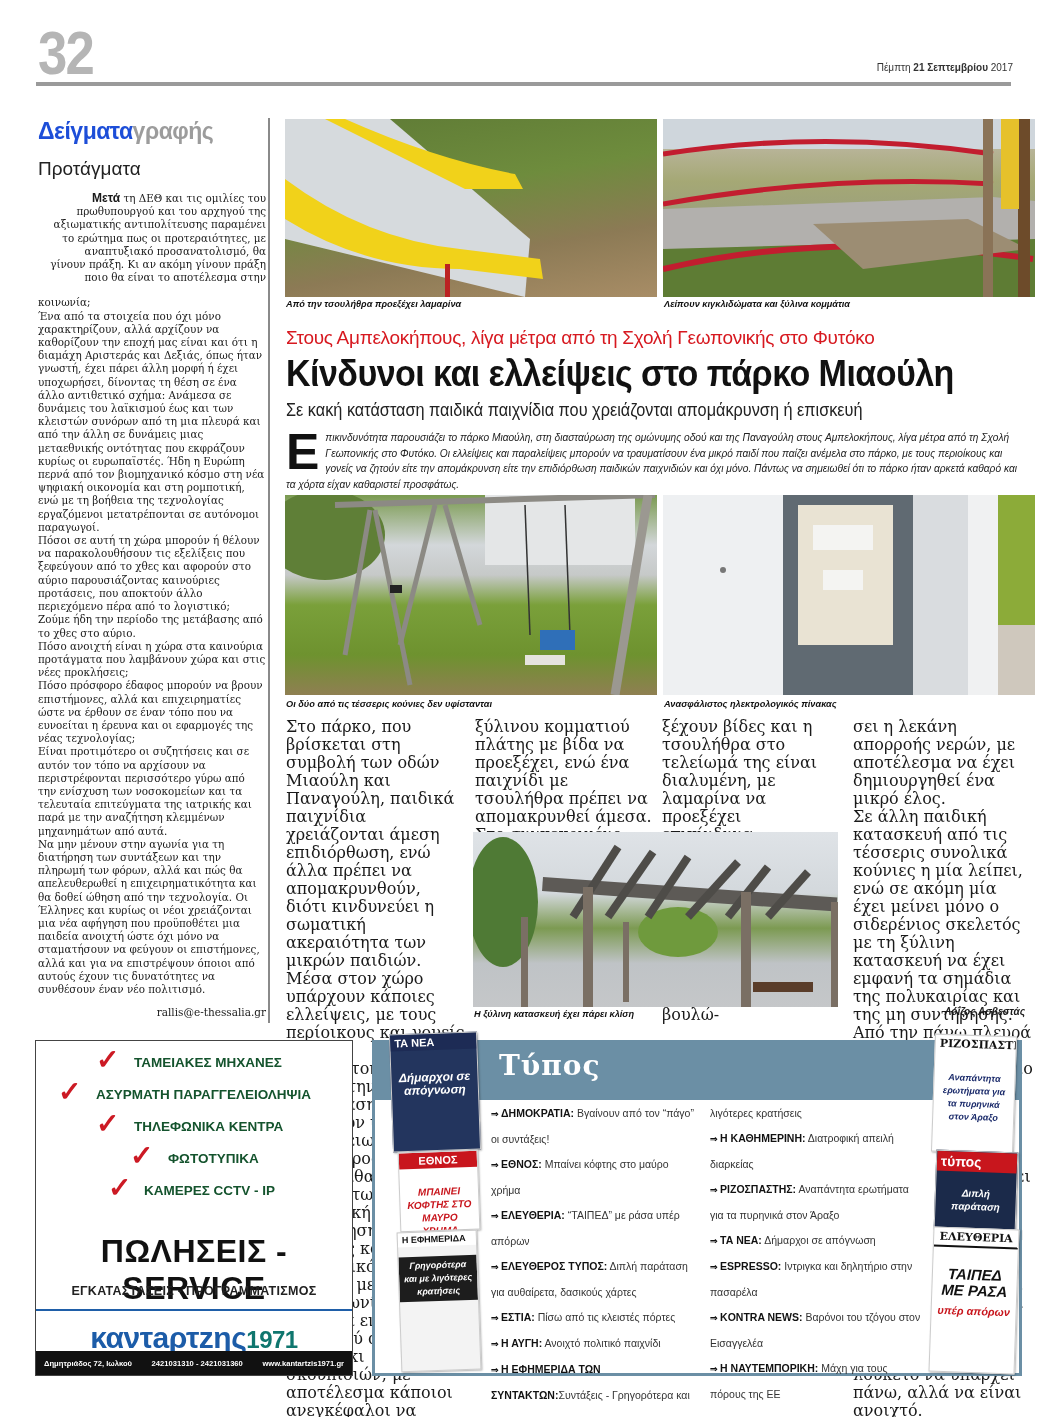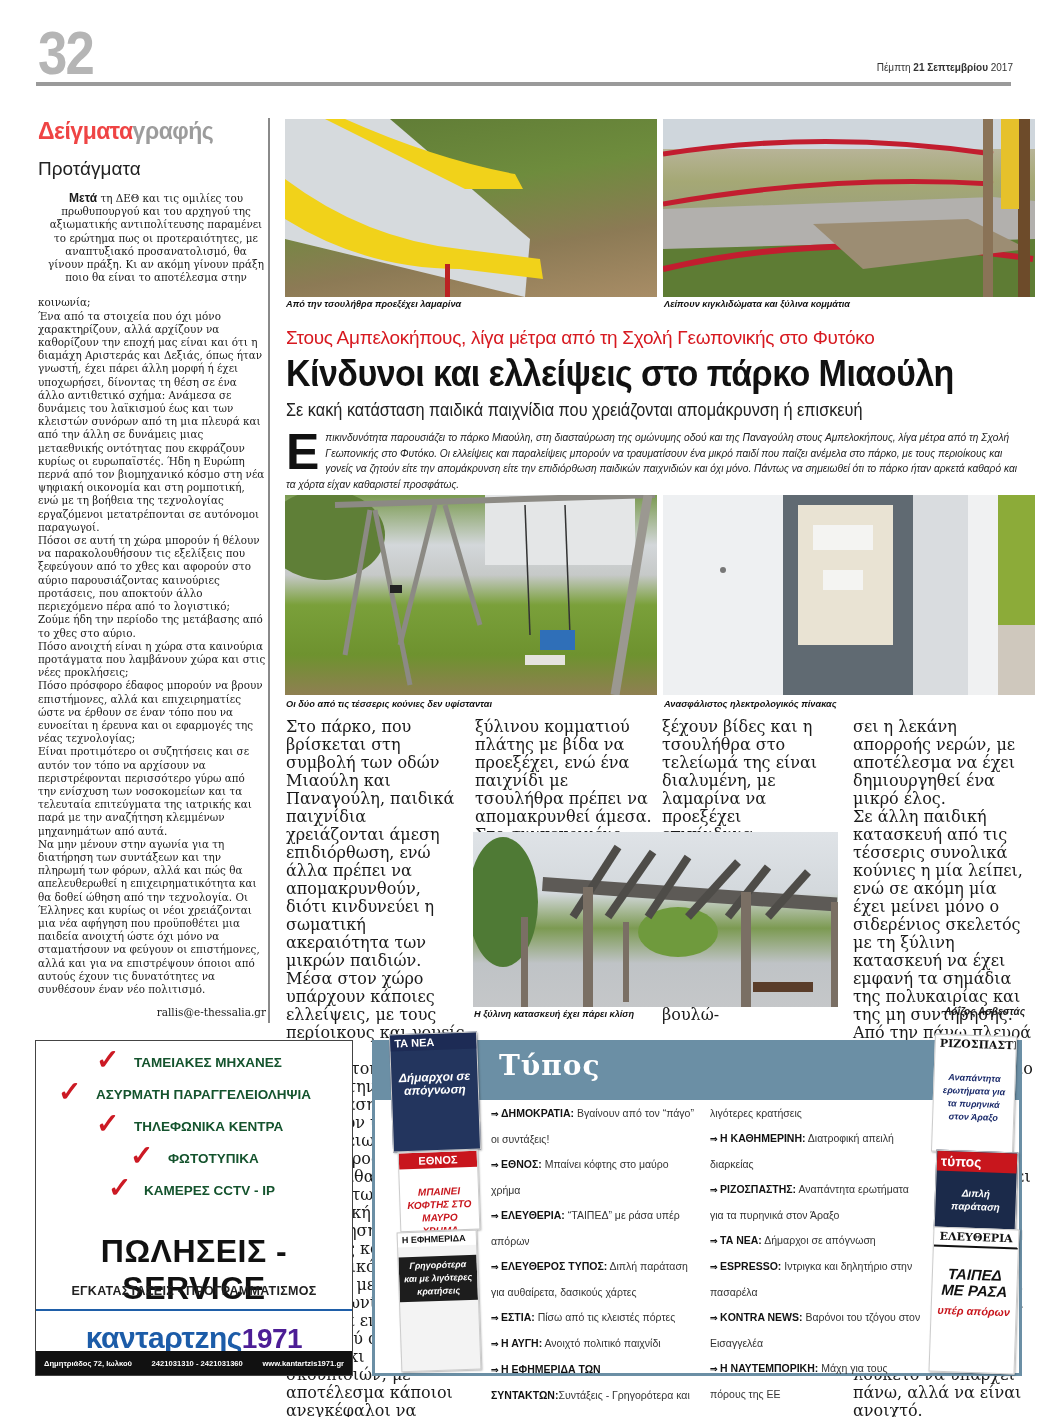--- a/index.html
+++ b/index.html
@@ -9,32 +9,32 @@
   
   .page-num { position: absolute; left: 38px; top: 22px; font-family: "Liberation Sans", sans-serif; font-weight: bold; font-size: 62px; line-height: 62px; color: #b5b5b5; letter-spacing: -2px; transform: scaleX(0.85); transform-origin: left top; }
   .page-date { position: absolute; right: 50px; top: 62px; font-family: "Liberation Sans", sans-serif; font-size: 10px; color: #333; }
   .page-date b { font-weight: bold; }
   .header-rule { position: absolute; left: 36px; top: 82px; width: 975px; height: 4px; background: #9a9a9a; }
 
   
   .col-left { position: absolute; left: 38px; top: 118px; width: 228px; }
   .col-divider { position: absolute; left: 268px; top: 118px; width: 2px; height: 905px; background: #8a8a8a; }
   .section-kicker { font-family: "Liberation Sans", sans-serif; font-weight: bold; font-size: 23px; line-height: 26px; letter-spacing: -0.5px; }
-  .section-kicker .k1 { color: #ef4444; }
+  .section-kicker .k1 { color: #1d4ed8; }
   .section-kicker .k2 { color: #9c9c9c; font-weight: bold; }
   .col-title { font-family: "Liberation Sans", sans-serif; font-size: 19px; margin-top: 14px; color: #222; }
   .author-wrap { display: flex; margin-top: 12px; }
   .author-box { width: 72px; flex: none; }
   .author-photo { width: 72px; height: 82px; background: linear-gradient(160deg, #3a4a63 0%, #5a5f6a 30%, #c99a7a 55%, #e3b799 70%, #7aa7cf 100%); position: relative; overflow: hidden; }
   .author-photo .face { position: absolute; left: 18px; top: 14px; width: 36px; height: 48px; border-radius: 50% 50% 45% 45%; background: #d9a27f; }
   .author-photo .hair { position: absolute; left: 12px; top: 4px; width: 48px; height: 30px; border-radius: 50% 50% 30% 30%; background: #2e2622; }
   .author-photo .shirt { position: absolute; left: 0; bottom: 0; width: 72px; height: 18px; background: #6ea2d6; }
   .author-byline { font-family: "Liberation Sans", sans-serif; font-size: 9.5px; line-height: 12px; margin-top: 3px; padding-bottom: 4px; border-bottom: 1.5px solid #222; }
   .author-byline b { font-weight: bold; }
-  .lead-text { font-size: 10.4px; line-height: 13.2px; padding-left: 8px; text-align: center; }
+  .lead-text { font-size: 10.4px; line-height: 13.2px; padding-left: 8px; text-align: right; }
   .lead-text b { font-family: "Liberation Sans", sans-serif; font-weight: bold; font-size: 12px; }
   .body-text { font-size: 10.4px; line-height: 13.2px; margin-top: 12px; white-space: pre-line; }
   .email { font-size: 10.5px; text-align: right; margin-top: 10px; }
 
   
   .photo { position: absolute; overflow: hidden; }
   .caption { position: absolute; font-family: "Liberation Sans", sans-serif; font-weight: bold; font-style: italic; font-size: 9.2px; color: #111; }
   .kicker { position: absolute; left: 286px; top: 327px; width: 740px; font-family: "Liberation Sans", sans-serif; font-size: 19px; color: #d71920; letter-spacing: -0.3px; }
   .headline { position: absolute; left: 286px; top: 352px; width: 740px; font-family: "Liberation Sans", sans-serif; font-weight: bold; font-size: 37px; line-height: 44px; color: #111; letter-spacing: -0.6px; transform: scaleX(0.92); transform-origin: left top; white-space: nowrap; }
   .subhead { position: absolute; left: 286px; top: 400px; width: 760px; font-family: "Liberation Sans", sans-serif; font-size: 17.5px; color: #222; white-space: nowrap; transform: scaleX(0.93); transform-origin: left top; }
@@ -44,21 +44,21 @@
   .signature { position: absolute; right: 38px; top: 1006px; font-family: "Liberation Sans", sans-serif; font-style: italic; font-weight: bold; font-size: 10px; }
 
   
   .ad { position: absolute; left: 35px; top: 1040px; width: 318px; height: 336px; border: 1px solid #444; background: #fff; }
   .ad-item { position: absolute; font-family: "Liberation Sans", sans-serif; font-weight: bold; font-size: 13.5px; color: #14532d; white-space: nowrap; }
   .check { color: #cc1a24; font-size: 28px; font-weight: bold; position: absolute; }
   .ad-big { position: absolute; left: 0; width: 316px; top: 192px; text-align: center; font-family: "Liberation Sans", sans-serif; font-weight: bold; font-size: 32px; letter-spacing: 0.5px; color: #111; }
   .ad-sub { position: absolute; left: 0; width: 316px; top: 243px; text-align: center; font-family: "Liberation Sans", sans-serif; font-weight: bold; font-size: 12.5px; color: #222; letter-spacing: 0.3px; }
   .ad-rule { position: absolute; left: 0; width: 316px; top: 268px; height: 2px; background: #1f5ea8; }
   .ad-logo { position: absolute; left: 0; width: 316px; top: 280px; text-align: center; font-family: "Liberation Sans", sans-serif; font-weight: bold; font-size: 30px; color: #1c5ca8; letter-spacing: -0.5px; }
-  .ad-logo span.y { color: #4c1d95; font-size: 28px; }
+  .ad-logo span.y { color: #0f766e; font-size: 24px; }
   .ad-foot { position: absolute; left: 0; bottom: 0; width: 316px; height: 24px; background: #111; color: #fff; font-family: "Liberation Sans", sans-serif; font-weight: bold; font-size: 7.6px; display: flex; justify-content: space-between; align-items: center; padding: 0 8px; }
 
   
   .press { position: absolute; left: 372px; top: 1040px; width: 650px; height: 336px; border: 3px solid #6b8fa5; background: #fff; }
   .press-band { position: absolute; left: 0; top: 0; width: 644px; height: 57px; background: #6b8fa5; }
   .press-title { position: absolute; left: 124px; top: 6px; font-family: "DejaVu Serif", serif; font-weight: bold; font-size: 28px; color: #fff; letter-spacing: 1px; }
   .press-list { position: absolute; font-family: "Liberation Sans", sans-serif; font-size: 10.5px; line-height: 25px; color: #333; }
   .press-list b { font-weight: bold; color: #111; }
   .arrow { color: #111; font-weight: bold; font-size: 9px; }
   .paper-thumb { position: absolute; border: 1px solid #ccc; overflow: hidden; box-shadow: 1px 1px 2px rgba(0,0,0,0.3); }

